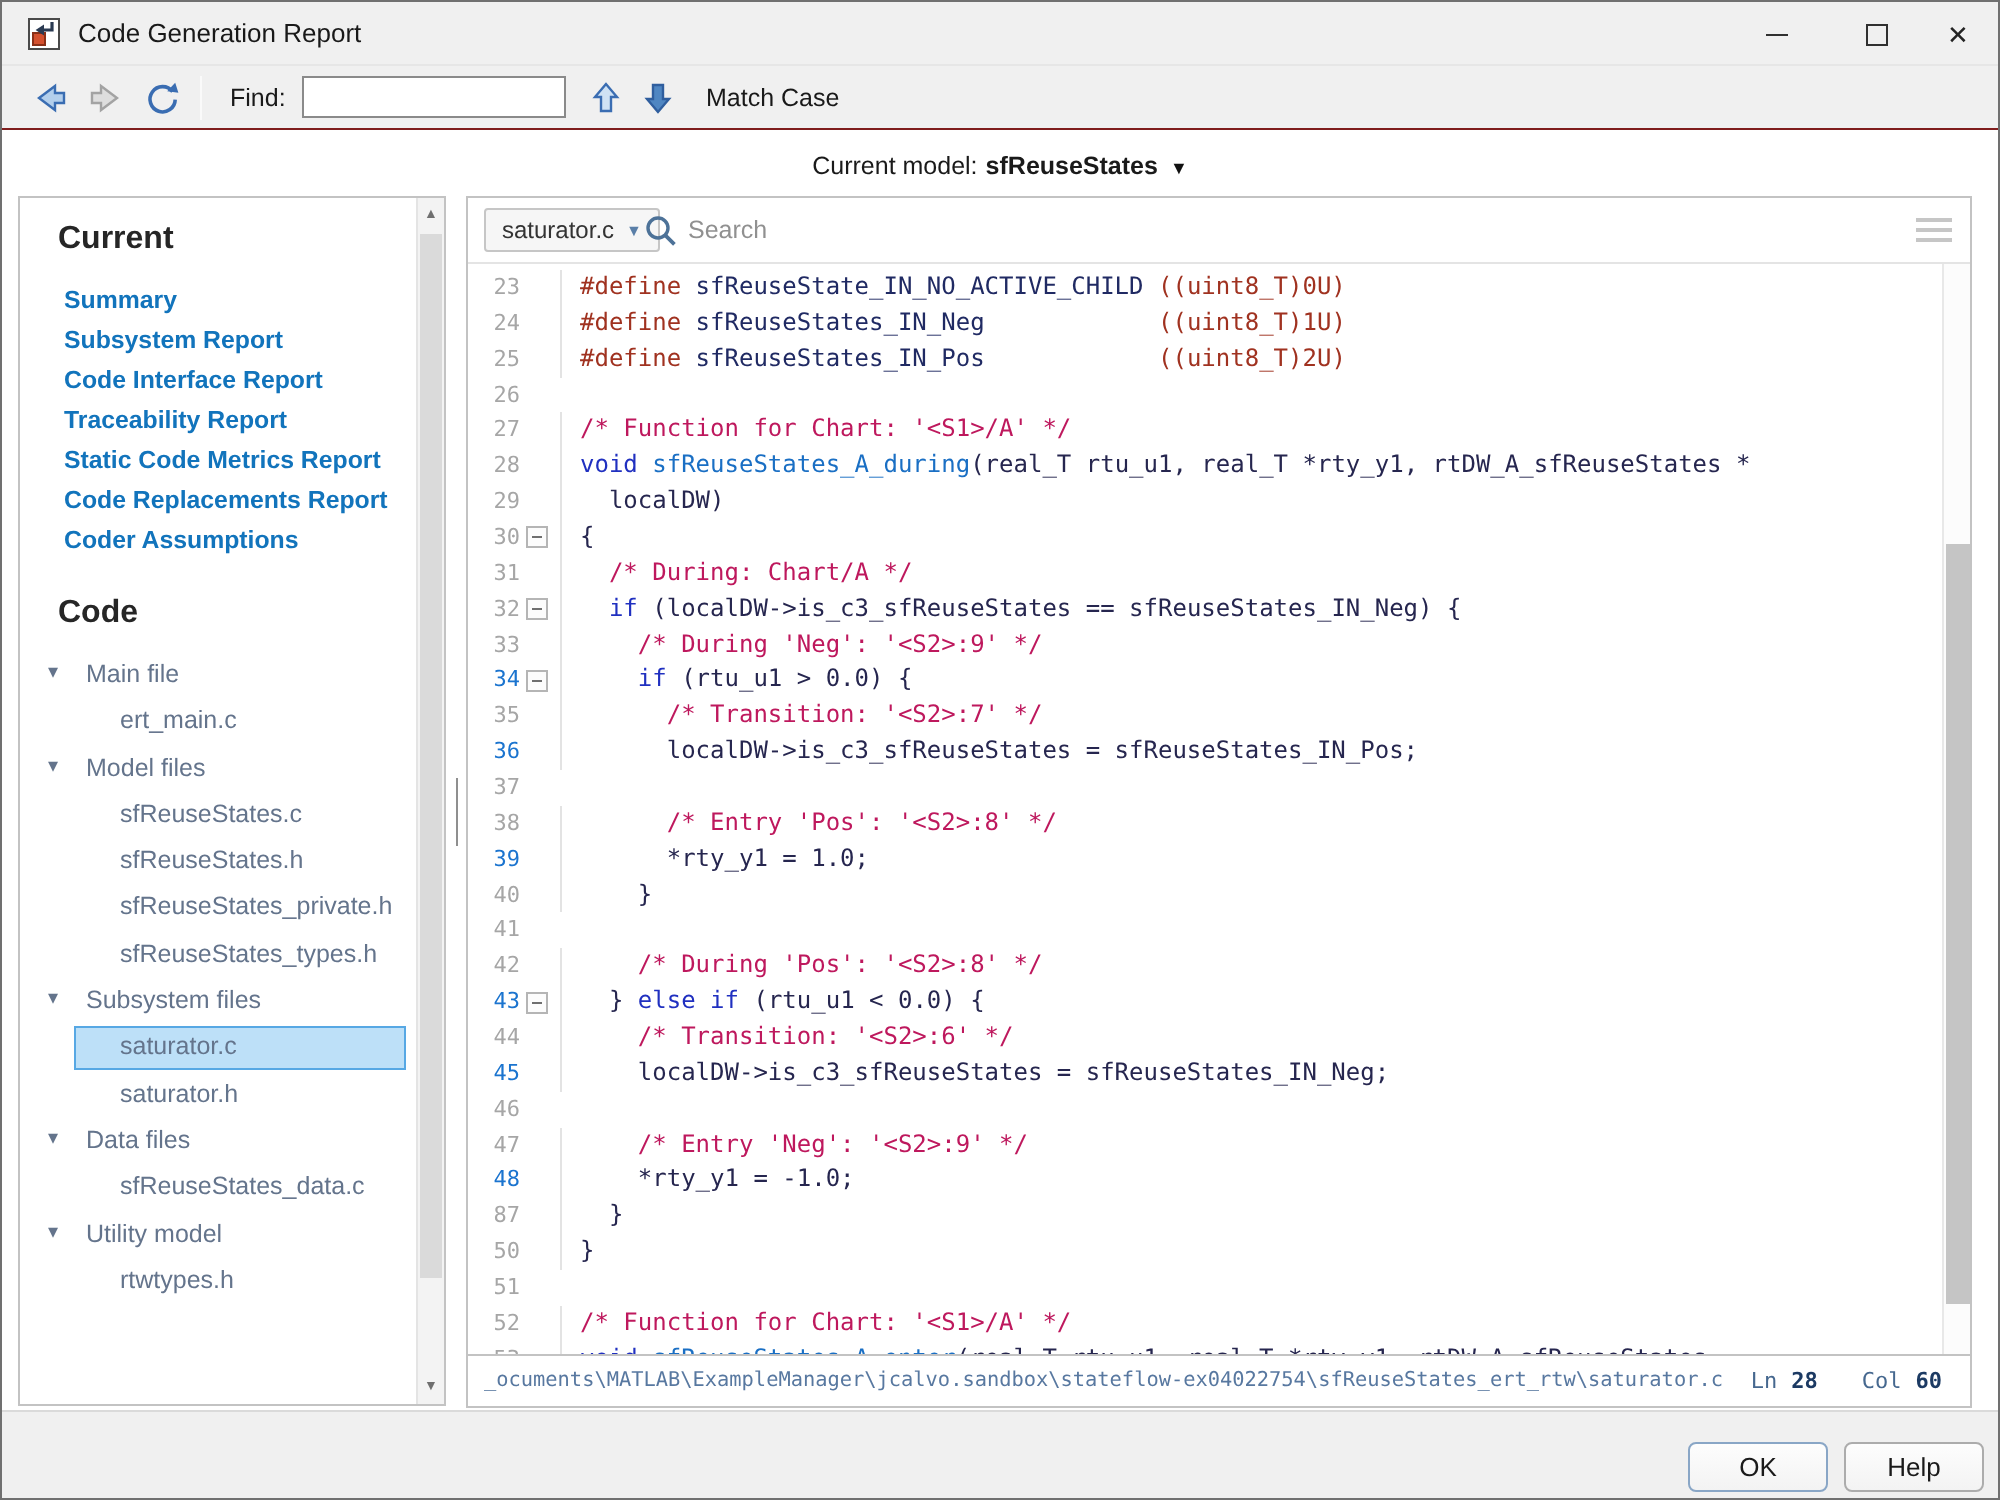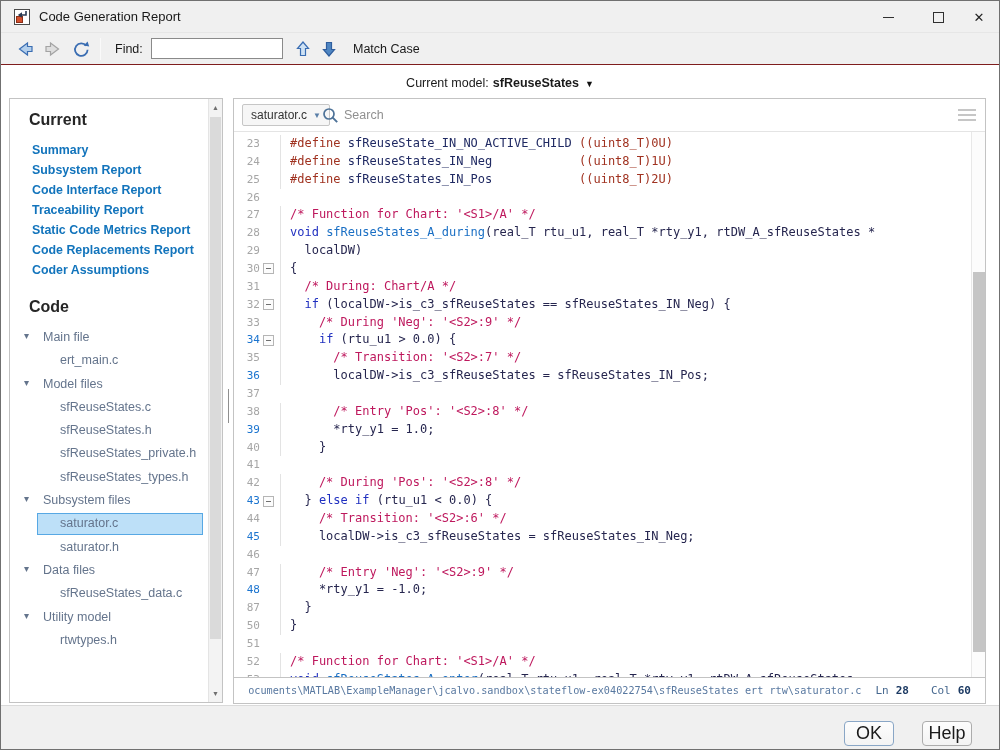--- a/index.html
+++ b/index.html
@@ -83,21 +83,21 @@
 
   
   .statusbar { position:absolute; left:232px; top:676px; width:753px; height:27px; border:1px solid #c3c3c3; background:#fff; display:flex; align-items:center; padding:0 14px 0 8px; font-family:"DejaVu Sans Mono", monospace; }
   .path { flex:1; font-size:10.2px; color:#5878a0; white-space:nowrap; overflow:hidden; }
   .st-lbl { font-size:11px; color:#46688f; }
   .st-val { font-size:11px; color:#1c3a63; font-weight:bold; margin-left:7px; }
   .gap12 { margin-left:12px; } .gap22 { margin-left:22px; }
 
   
   .bottombar { position:absolute; left:0; top:704px; right:0; bottom:0; background:#f0f0f0; border-top:1px solid #dadada; }
-  .btn { position:absolute; top:15px; width:50px; height:25px; border-radius:4px; background:linear-gradient(#fdfdfd,#f3f3f3); font-size:18px; color:#1a1a1a; font-family:"Liberation Sans",sans-serif; cursor:pointer; }
+  .btn { position:absolute; top:15px; width:70px; height:25px; border-radius:4px; background:linear-gradient(#fdfdfd,#f3f3f3); font-size:13px; color:#1a1a1a; font-family:"Liberation Sans",sans-serif; cursor:pointer; }
   .ok-btn { left:843px; border:1px solid #89a6c6; }
   .help-btn { left:921px; border:1px solid #acacac; }
 </style>
 </head>
 <body>
 
 <div id="window">
 
   <div class="titlebar">
     <div class="app-icon">

